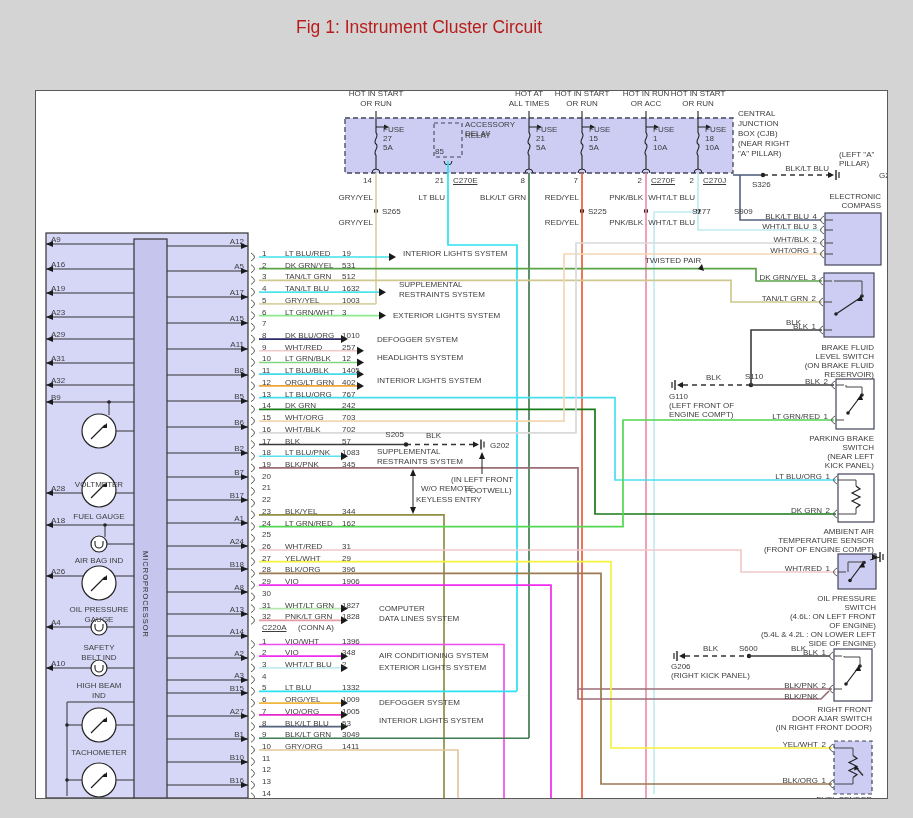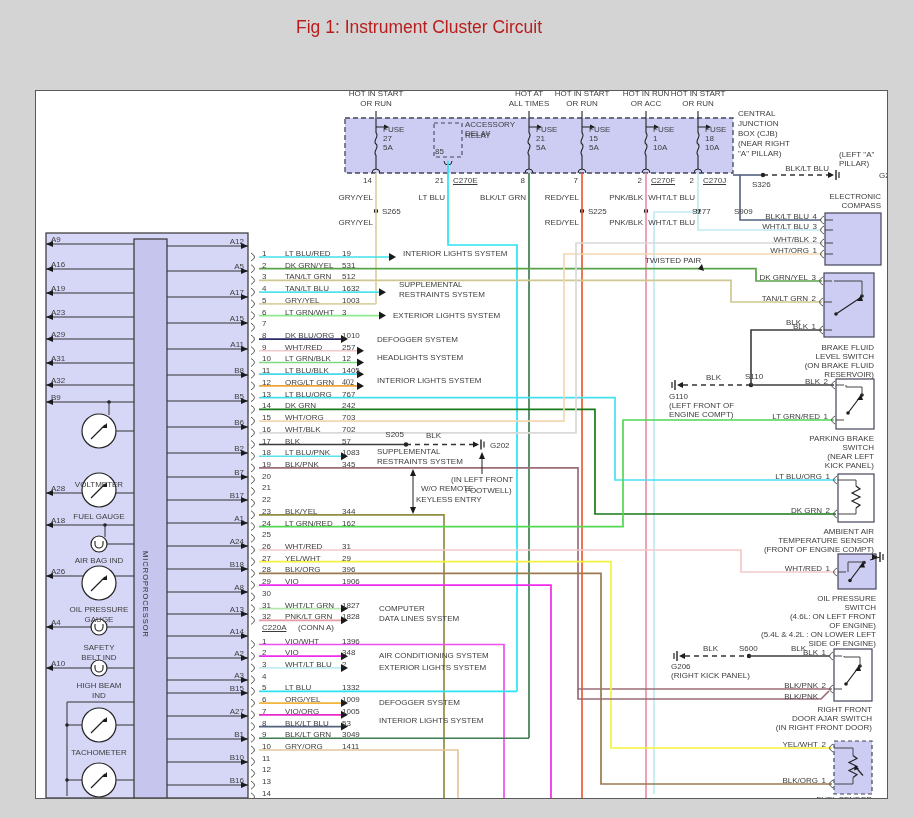--- a/index.html
+++ b/index.html
@@ -473,21 +473,21 @@
       <div class="t" style="left: 306px; top: 251.76px;">257</div>
       <div class="t" style="left: 226px; top: 263.48px;">10</div>
       <div class="t" style="left: 249px; top: 263.48px;">LT GRN/BLK</div>
       <div class="t" style="left: 306px; top: 263.48px;">12</div>
       <div class="t" style="left: 341px; top: 262px;">HEADLIGHTS SYSTEM</div>
       <div class="t" style="left: 226px; top: 275.2px;">11</div>
       <div class="t" style="left: 249px; top: 275.2px;">LT BLU/BLK</div>
       <div class="t" style="left: 306px; top: 275.2px;">1405</div>
       <div class="t" style="left: 226px; top: 286.92px;">12</div>
       <div class="t" style="left: 249px; top: 286.92px;">ORG/LT GRN</div>
-      <div class="t" style="left: 306px; top: 286.92px; font-family: Liberation Serif, serif;">402</div>
+      <div class="t" style="left: 306px; top: 286.92px;">402</div>
       <div class="t" style="left: 341px; top: 285px;">INTERIOR LIGHTS SYSTEM</div>
       <div class="t" style="left: 226px; top: 298.64px;">13</div>
       <div class="t" style="left: 249px; top: 298.64px;">LT BLU/ORG</div>
       <div class="t" style="left: 306px; top: 298.64px;">767</div>
       <div class="t" style="left: 226px; top: 310.36px;">14</div>
       <div class="t" style="left: 249px; top: 310.36px;">DK GRN</div>
       <div class="t" style="left: 306px; top: 310.36px;">242</div>
       <div class="t" style="left: 226px; top: 322.08px;">15</div>
       <div class="t" style="left: 249px; top: 322.08px;">WHT/ORG</div>
       <div class="t" style="left: 306px; top: 322.08px;">703</div>

